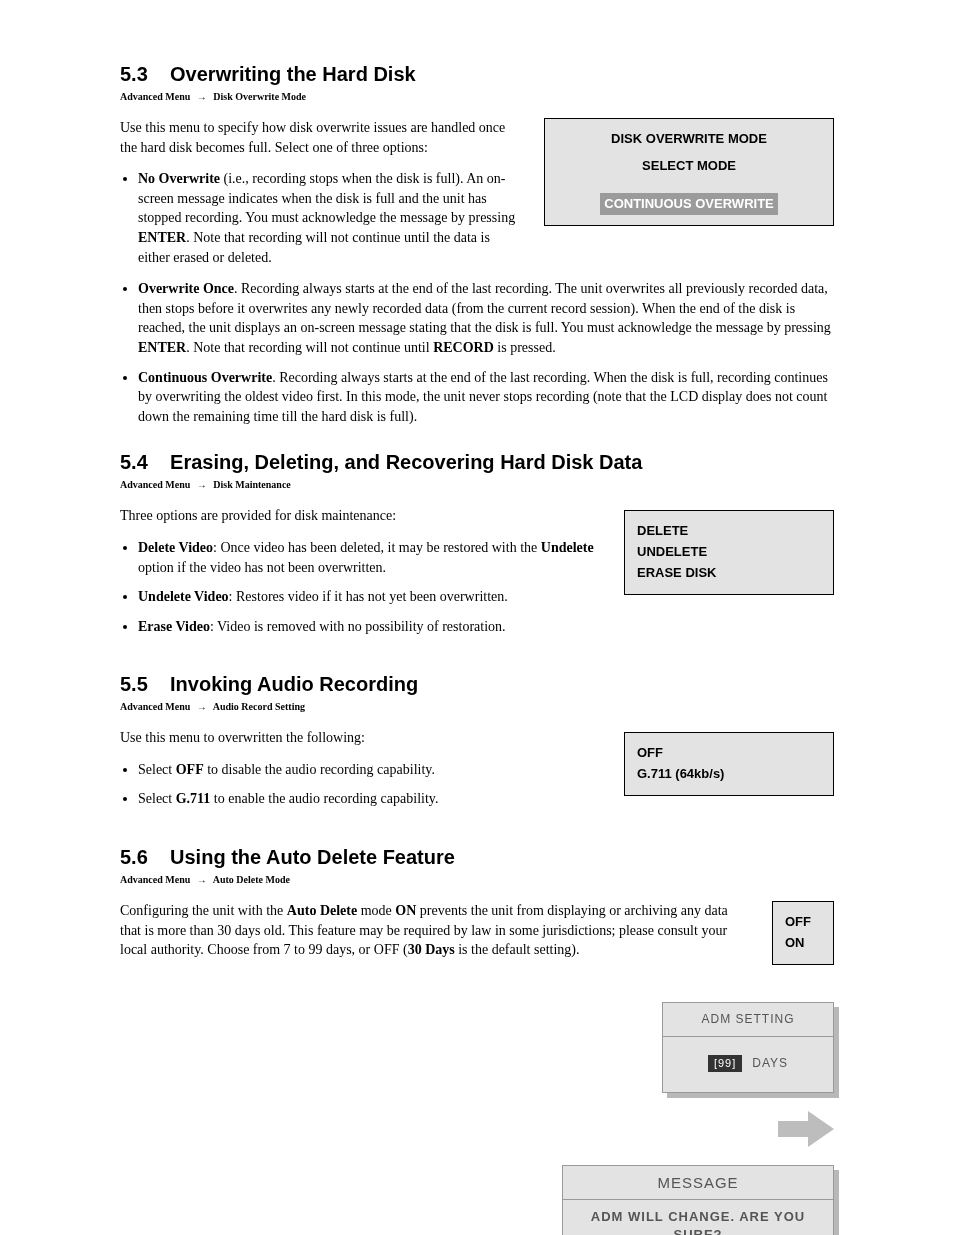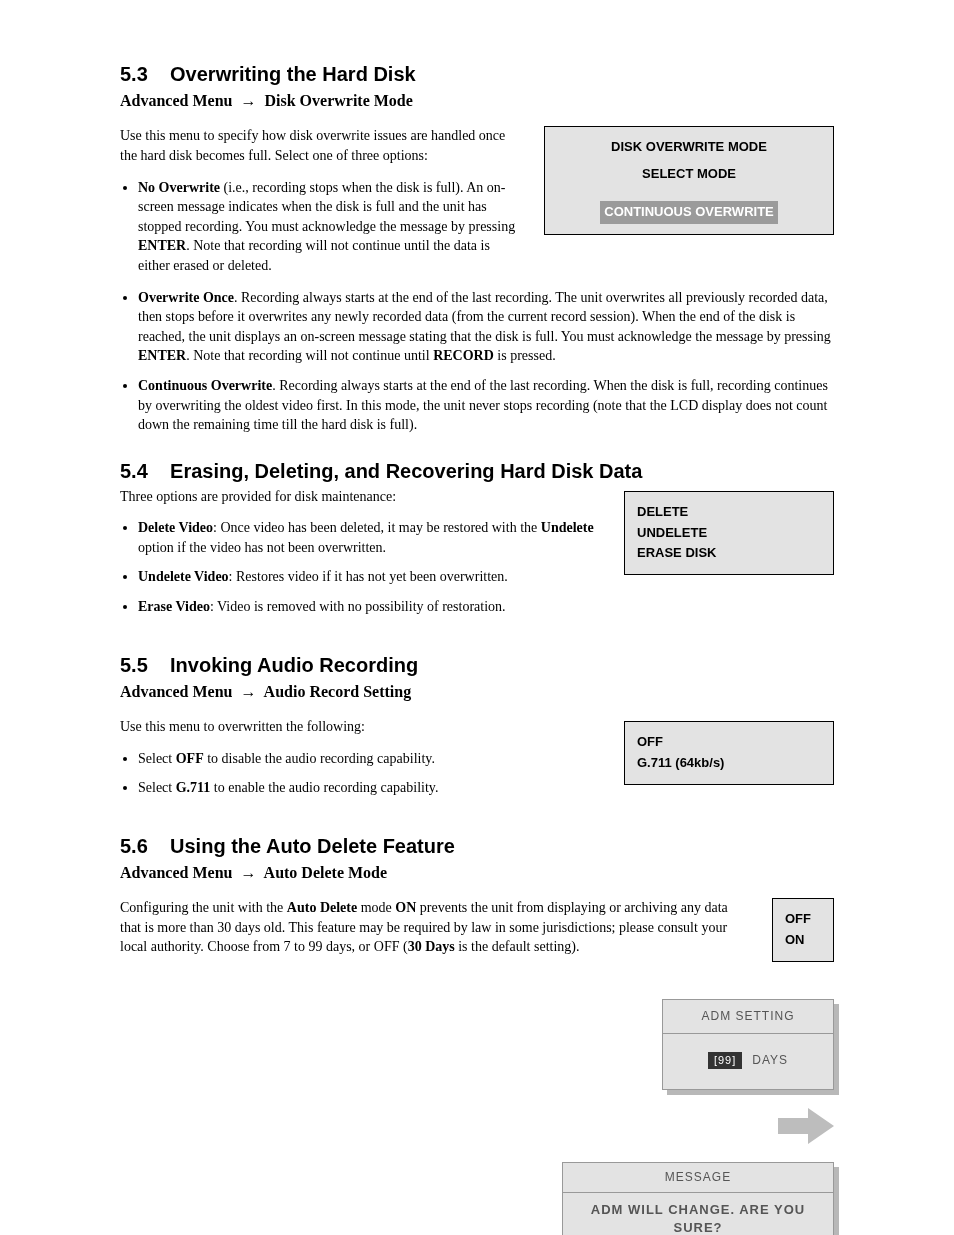--- a/index.html
+++ b/index.html
@@ -15,21 +15,21 @@
   }
   .section-heading {
     font-family: "Arial", "Helvetica Neue", sans-serif;
     font-weight: bold;
     font-size: 20px;
     margin: 0 0 2px 0;
   }
   .breadcrumb {
     font-family: Georgia, serif;
     font-weight: bold;
-    font-size: 16px;
+    font-size: 10px;
     margin: 0 0 14px 0;
   }
   .breadcrumb .arrow {
     font-weight: normal;
     margin: 0 4px;
   }
   p { margin: 0 0 12px 0; }
   ul { margin: 0 0 12px 0; padding-left: 18px; }
   li { margin-bottom: 10px; }
 
@@ -88,21 +88,21 @@
   }
   .badge {
     background: #333;
     color: #fff;
     padding: 1px 6px;
     font-size: 11px;
     letter-spacing: 1px;
   }
 
   .lcd-msg { width: 270px; }
-  .lcd-msg .top { border-bottom: 1px solid #999; text-align: center; padding: 6px 4px; font-size: 12px; }
+  .lcd-msg .top { border-bottom: 1px solid #999; text-align: center; padding: 6px 4px; font-size: 15px; }
   .lcd-msg .mid { text-align: center; padding: 8px 4px 4px; font-size: 13px; font-weight: bold; }
   .lcd-msg .yes { text-align: center; padding: 2px 12px 10px; }
   .arrow-svg { display: block; }
 
   .sect { margin-bottom: 22px; }
 </style>
 </head>
 <body>
 
 <div class="sect">
@@ -142,20 +142,25 @@
       <b>Continuous Overwrite</b><span>. Recording always starts at the end of the last recording. When the disk is full, recording continues by overwriting the oldest video first. In this mode, the unit never stops recording (note that the LCD display does not count down the remaining time till the hard disk is full).</span>
     </li>
   </ul>
 </div>
 
 <div class="sect">
   <div class="section-heading">
     <span>5.4</span>&nbsp;&nbsp;&nbsp;
     <span>Erasing, Deleting, and Recovering Hard Disk Data</span>
   </div>
+  <div class="breadcrumb">
+    <span>Advanced Menu</span>
+    <span class="arrow">→</span>
+    <span>Disk Maintenance</span>
+  </div>
 
   <div class="row">
     <div class="col">
       <p>Three options are provided for disk maintenance:</p>
       <ul>
         <li>
           <b>Delete Video</b><span>: Once video has been deleted, it may be restored with the </span><b>Undelete</b><span> option if the video has not been overwritten.</span>
         </li>
         <li>
           <b>Undelete Video</b><span>: Restores video if it has not yet been overwritten.</span>

